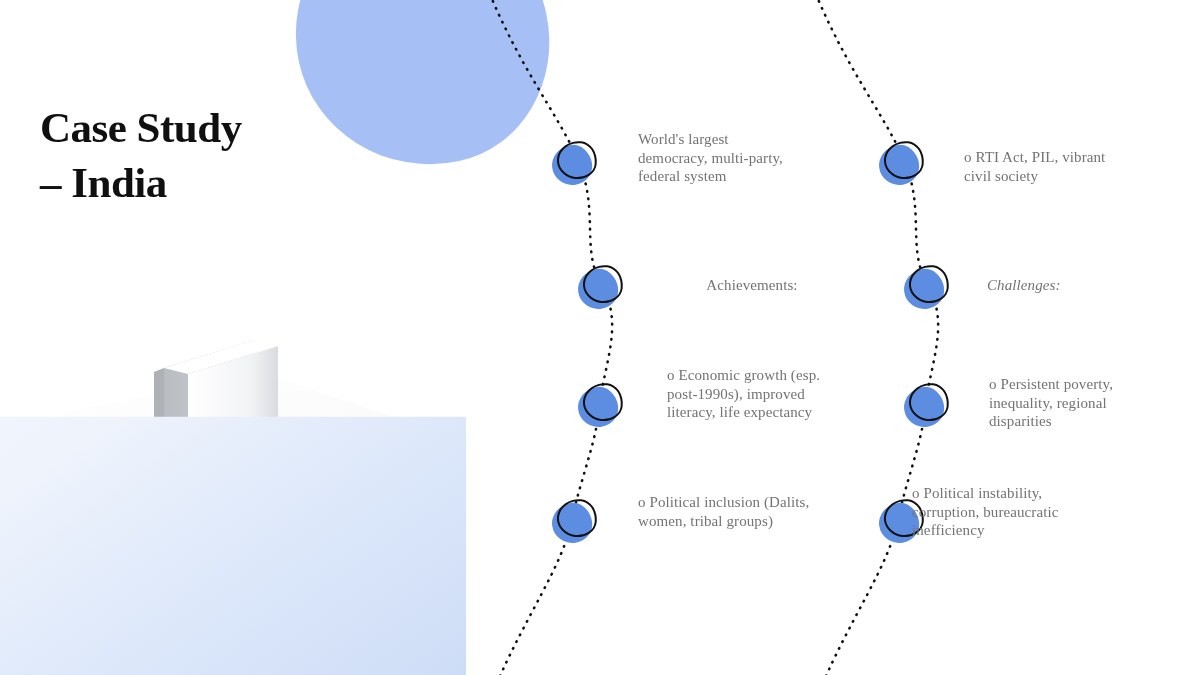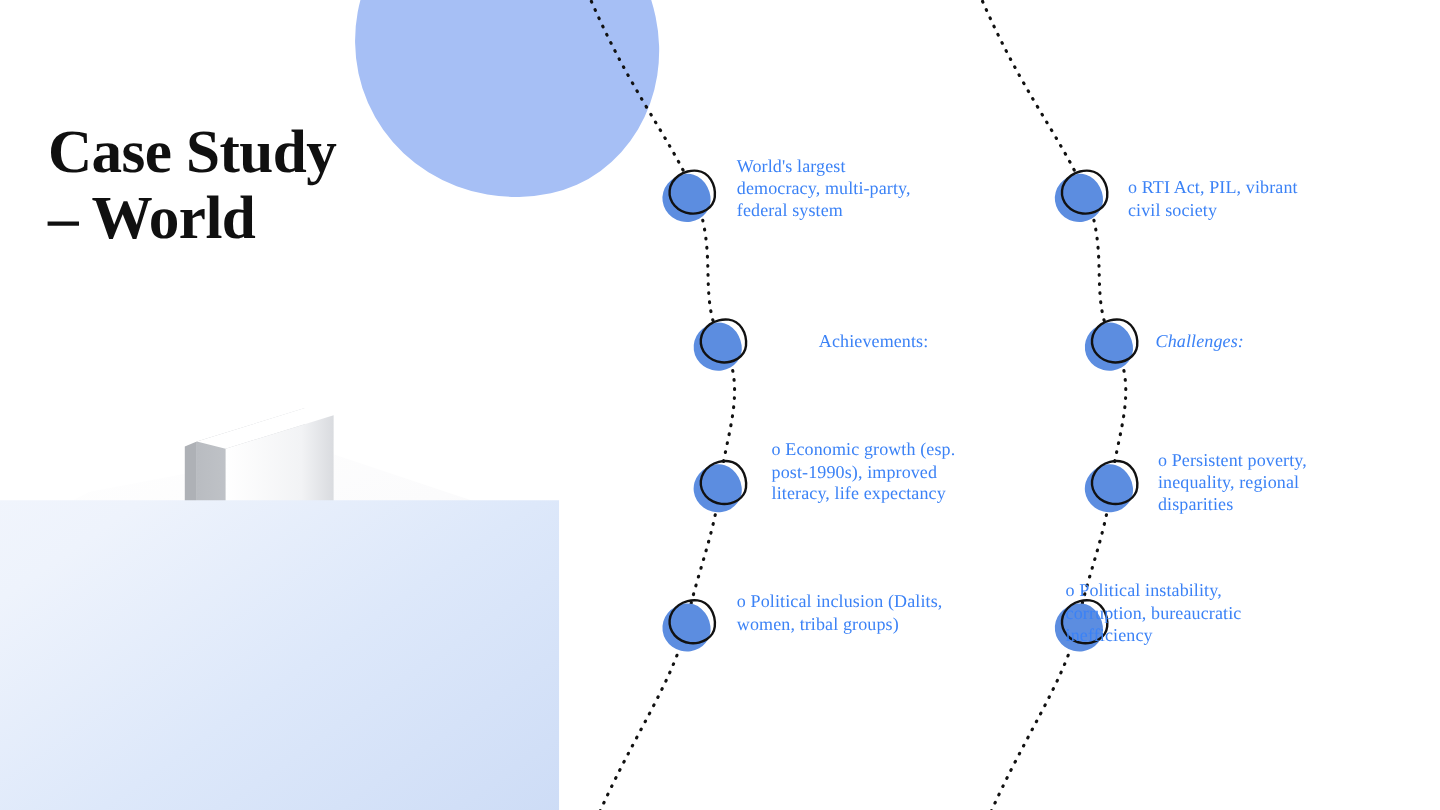--- a/index.html
+++ b/index.html
@@ -60,30 +60,31 @@
     border-radius:56% 44% 50% 50% / 52% 56% 44% 48%;
     transform:rotate(6deg);
     background:transparent;
   }
 
   
   .txt {
     position:absolute;
     font-size:15px;
     line-height:18.5px;
-    color:#3b82f6;
+    color:#737373;
     letter-spacing:0.1px;
+    margin-left:24px;
   }
 
   
   .title {
     position:absolute;
     left:40px; top:100px;
     width:330px;
-    font-size:51px;
+    font-size:43px;
     line-height:55px;
     font-weight:bold;
     color:#101010;
     letter-spacing:-0.5px;
   }
 </style>
 </head>
 <body>
 
 <div id="slide">
@@ -192,16 +193,16 @@
   <div class="txt" style="left:965px; top:375px; width:160px;">o Persistent poverty, inequality, regional disparities</div>
 
   <div class="node" style="left:879px; top:499px;">
     <div class="fill"></div>
     <div class="ring"></div>
   </div>
   <div class="txt" style="left:888px; top:484px; width:155px;">o Political instability, corruption, bureaucratic inefficiency</div>
 
   <div class="title">
     <div>Case Study</div>
-    <div>– World</div>
+    <div>– India</div>
   </div>
 
 </div>
 
 </body></html>

